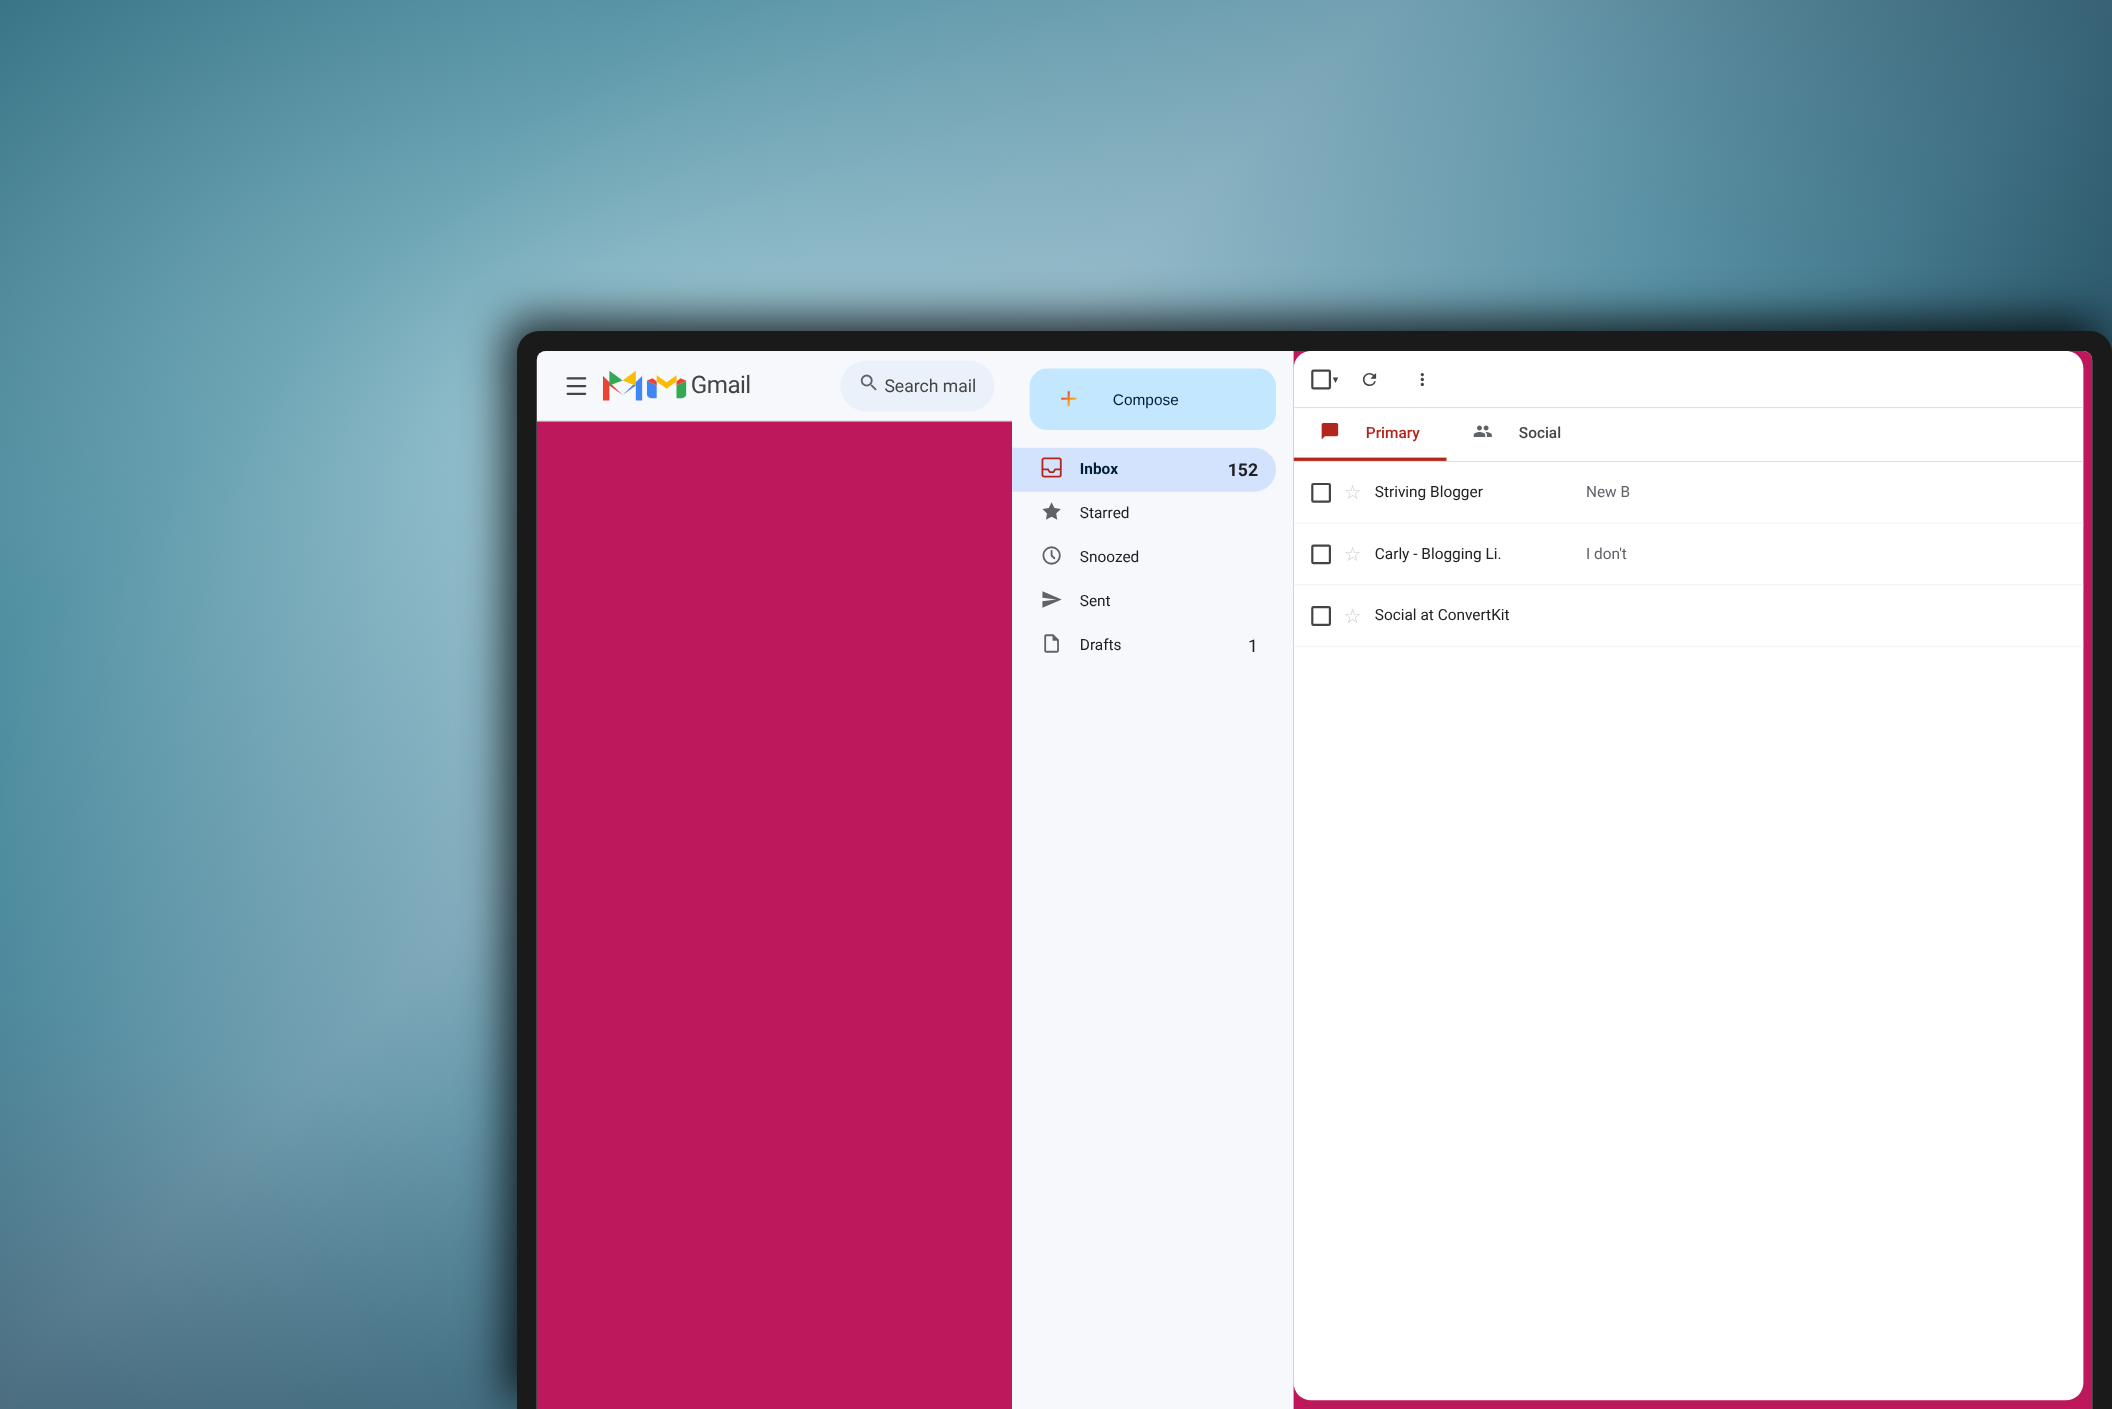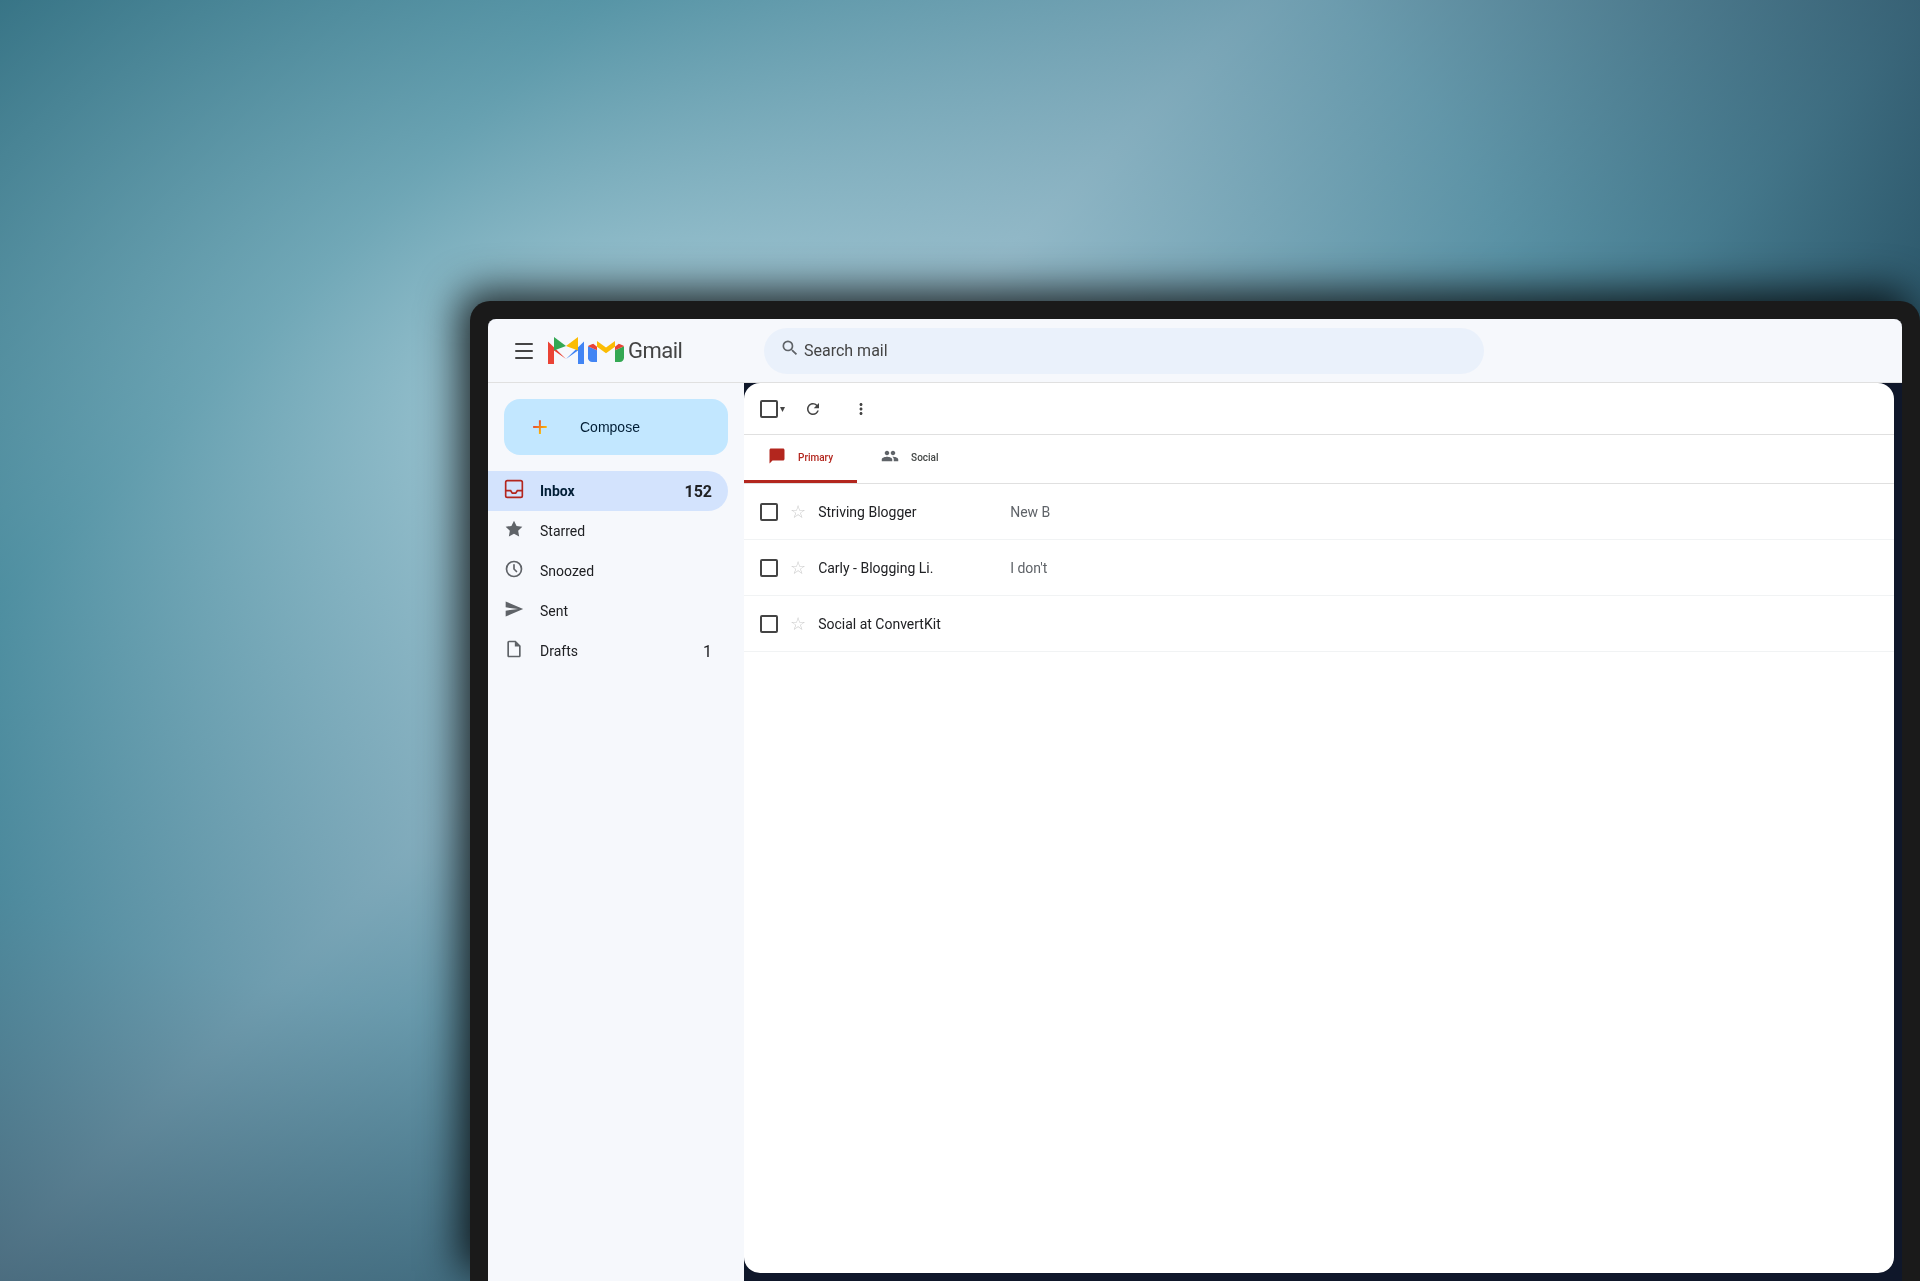--- a/index.html
+++ b/index.html
@@ -49,23 +49,22 @@
       bottom: 0;
       background: #f1f3f4;
       border-radius: 8px 8px 0 0;
       overflow: hidden;
     }
 
     
     .gmail-ui {
       position: absolute;
       inset: 0;
-      background: #0f172a;
-      display: flex;
-      flex-direction: column;
+      background: #be185d;
+      display: flex;
     }
 
     
     .topbar {
       display: flex;
       align-items: center;
       padding: 8px 16px;
       background: #f6f8fc;
       height: 64px;
       border-bottom: 1px solid #e0e0e0;
@@ -184,21 +183,21 @@
       color: #001d35;
       transition: box-shadow 0.2s;
       width: calc(100% - 32px);
     }
 
     
     .nav-item {
       display: flex;
       align-items: center;
       gap: 16px;
-      padding: 4px 16px 4px 16px;
+      padding: 4px 16px 4px 26px;
       height: 40px;
       border-radius: 0 20px 20px 0;
       cursor: pointer;
       font-size: 14px;
       font-weight: 400;
       color: #202124;
       margin-right: 16px;
       position: relative;
     }
 
@@ -287,25 +286,25 @@
     
     .tabs-row {
       display: flex;
       border-bottom: 1px solid #e0e0e0;
       flex-shrink: 0;
     }
 
     .tab {
       display: flex;
       align-items: center;
-      gap: 12px;
+      gap: 24px;
       padding: 0 24px;
       height: 48px;
       cursor: pointer;
-      font-size: 10px;
+      font-size: 14px;
       color: #444746;
       border-bottom: 3px solid transparent;
       font-weight: 500;
       position: relative;
     }
 
     .tab.active {
       color: #b3261e;
       border-bottom-color: #b3261e;
     }

